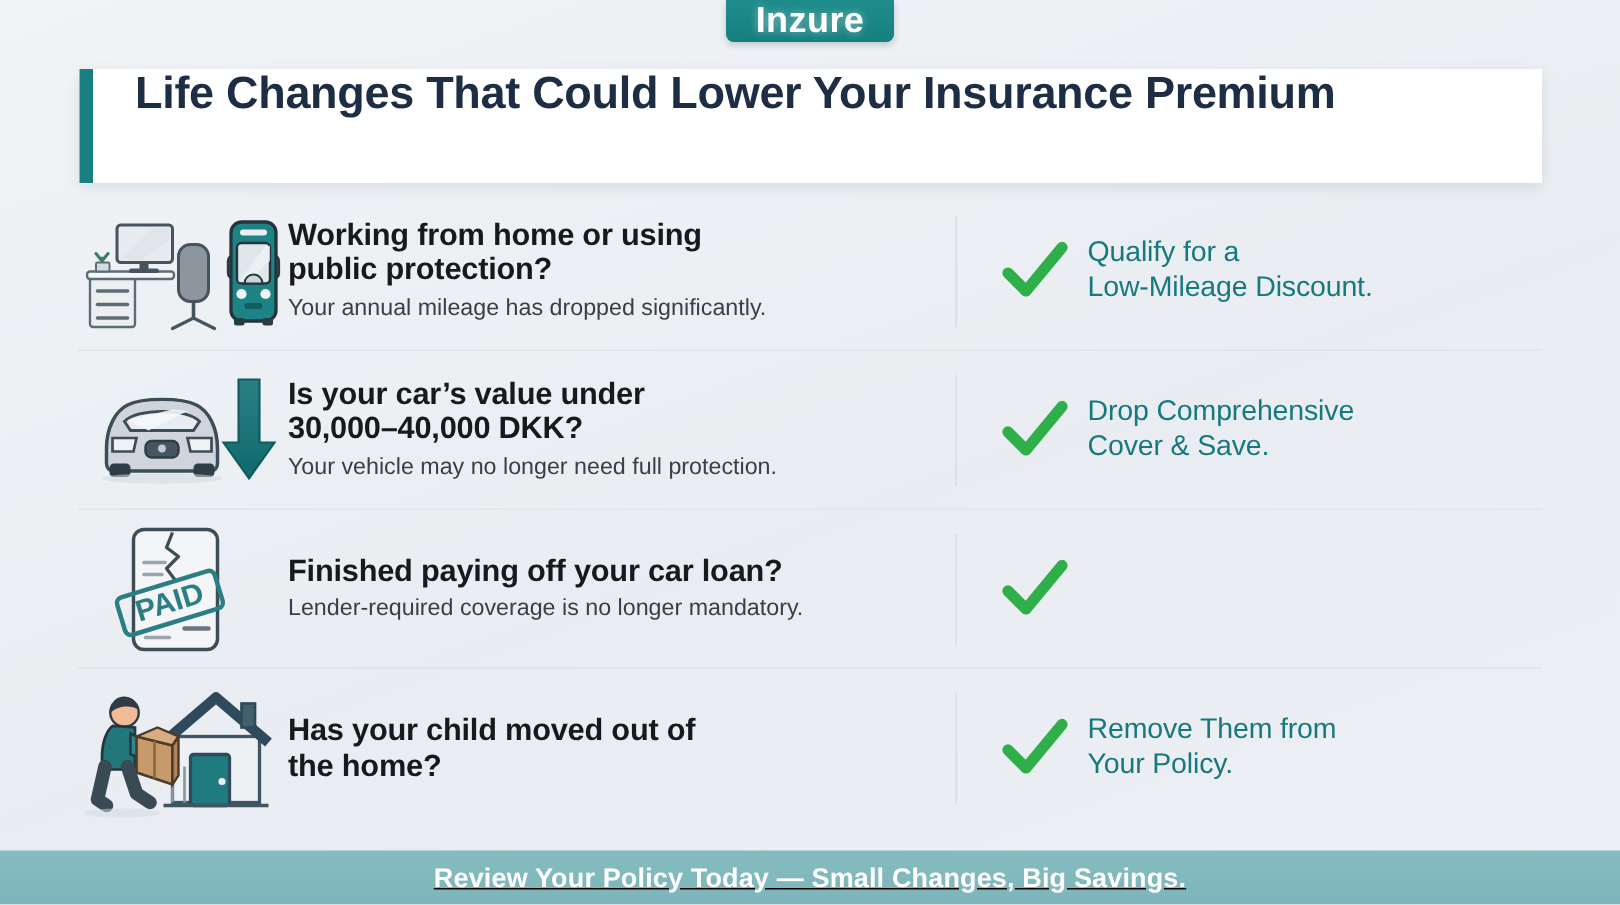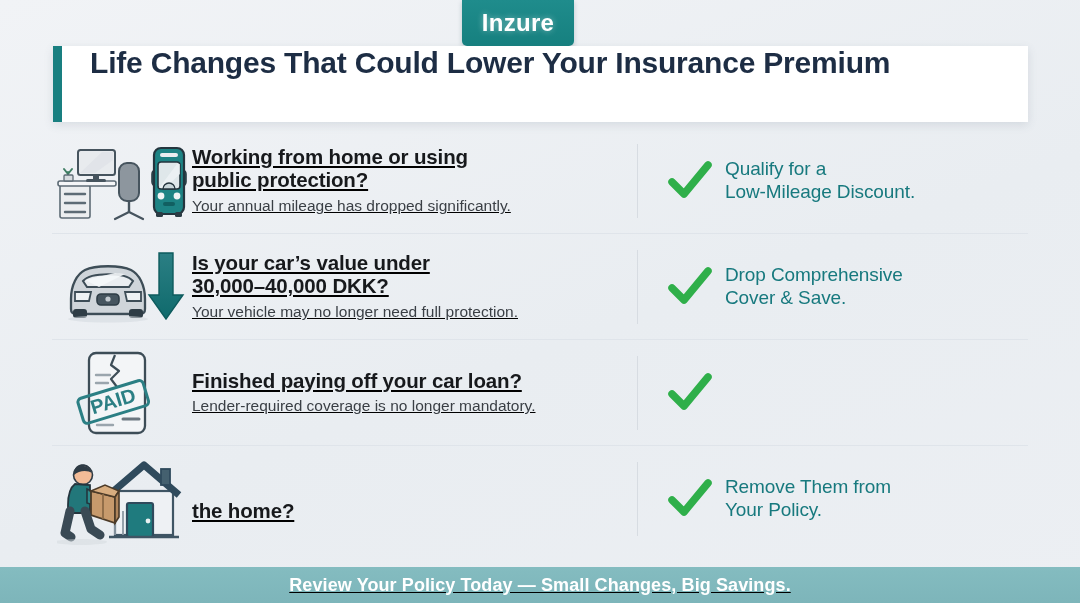--- a/index.html
+++ b/index.html
@@ -8,21 +8,21 @@
     background:#eef1f4;
     font-family:"Liberation Sans","DejaVu Sans",sans-serif;
     overflow:hidden;
     position:relative;
   }
   .page{position:relative;width:1080px;height:603px;
     background:linear-gradient(160deg,#f1f3f6 0%,#e9edf1 55%,#eceff3 100%);}
 
   
   .logo-badge{
-    position:absolute;left:462px;top:0;width:112px;height:46px;
+    position:absolute;left:484px;top:0;width:112px;height:28px;
     background:linear-gradient(180deg,#1f8c8c 0%,#16807f 100%);
     border-radius:0 0 5px 5px;
     display:flex;align-items:center;justify-content:center;
     box-shadow:0 2px 5px rgba(20,60,70,.22);
   }
   .logo-text{
     color:#ffffff;font-size:24px;font-weight:bold;letter-spacing:.3px;
     text-shadow:0 0 6px rgba(255,255,255,.45);
   }
 
@@ -52,21 +52,21 @@
   }
   .row.last{border-bottom:none;}
 
   .icon-cell{
     width:140px;flex:none;display:flex;align-items:center;justify-content:center;
     height:100%;
   }
   .icon-cell svg{display:block;}
 
   .left-text{
-    flex:1;padding-right:24px;min-width:0;text-decoration:underline;
+    flex:1;padding-right:24px;min-width:0;
   }
   .q-title{
     color:#17191c;font-size:20.5px;font-weight:bold;line-height:1.16;
     letter-spacing:-.15px;
   }
   .q-sub{
     color:#3a3f45;font-size:15.5px;line-height:1.3;margin-top:4px;
   }
 
   .v-div{
@@ -258,21 +258,21 @@
           <path d="M58 46 L62 40 L62 66 L58 72 Z" fill="#b0855b" stroke="#4c3b28" stroke-width="1.6"></path>
           <line x1="46" y1="43" x2="46" y2="68" stroke="#8c6a46" stroke-width="1.8"></line>
 
           <path d="M13 60 L8 82 L14 86" fill="none" stroke="#3a4a55" stroke-width="9" stroke-linecap="round" stroke-linejoin="round"></path>
           <path d="M28 60 L34 78 L43 84" fill="none" stroke="#3a4a55" stroke-width="9" stroke-linecap="round" stroke-linejoin="round"></path>
           <ellipse cx="24" cy="91" rx="26" ry="3" fill="#d3d9de" opacity=".5"></ellipse>
         </svg>
       </div>
       <div class="left-text">
         <div class="q-title">
-          <br>
+          <span>Has your child moved out of</span><br>
           <span>the home?</span>
         </div>
       </div>
       <div class="v-div"></div>
       <div class="right-cell">
         <svg class="check" viewBox="0 0 44 40">
           <path d="M4 21 L16 33 L40 4" fill="none" stroke="#2faf4a" stroke-width="7.5" stroke-linecap="round" stroke-linejoin="round"></path>
         </svg>
         <div class="benefit">
           <span>Remove Them from</span><br>

